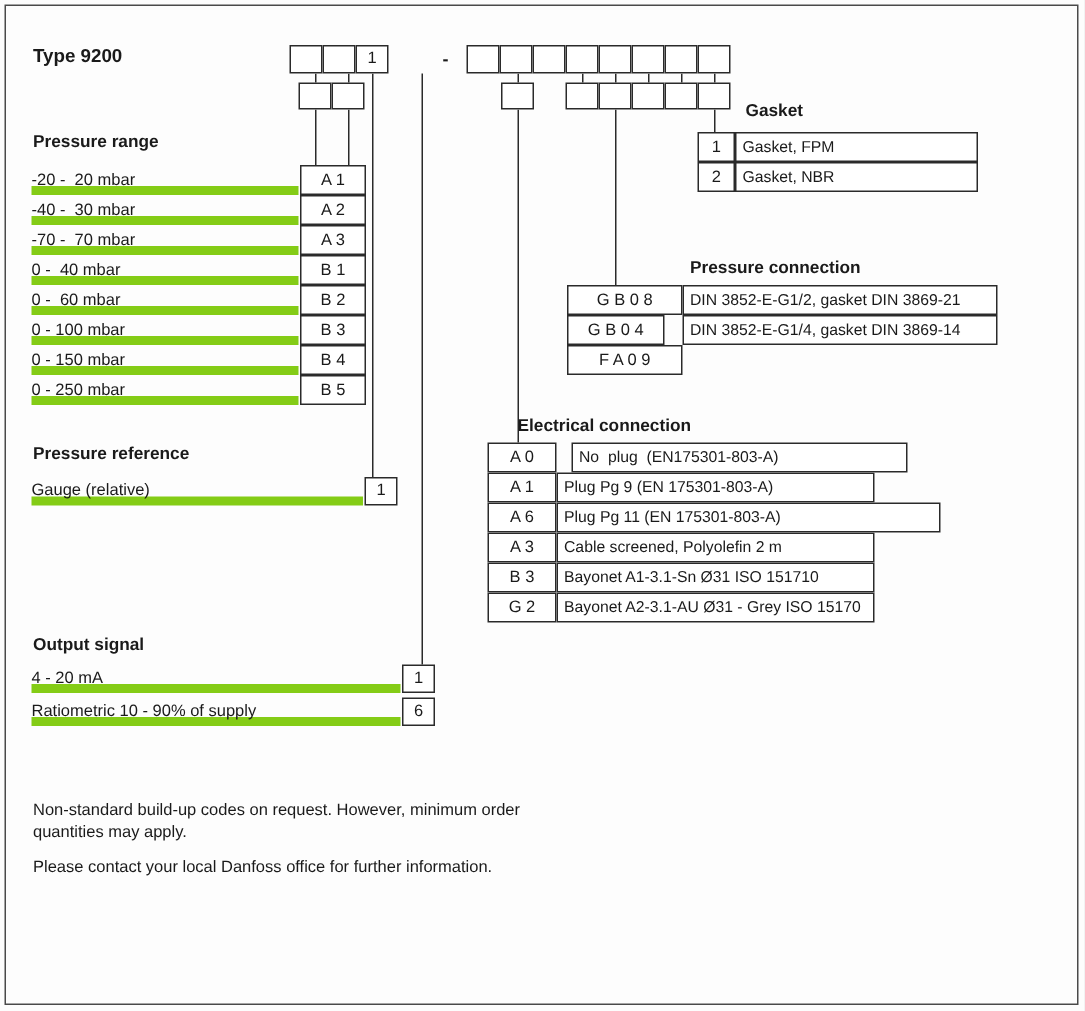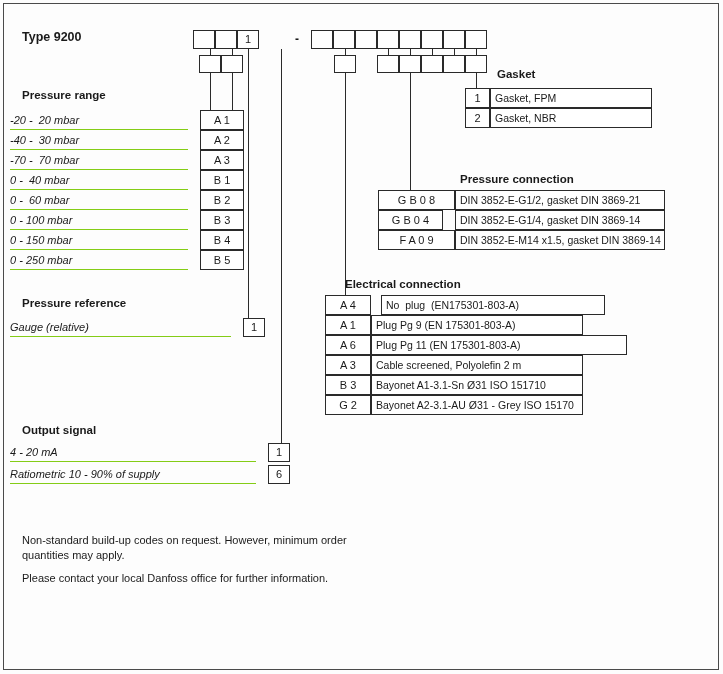--- a/index.html
+++ b/index.html
@@ -9,22 +9,22 @@
   .frame { position:absolute; left:3px; top:3px; width:716px; height:667px; border:1px solid #4a4a4a; }
   svg.lines { position:absolute; left:0; top:0; }
   .title { position:absolute; left:22px; top:30px; font-weight:bold; font-size:12.5px; }
   .hdr { position:absolute; font-weight:bold; font-size:11.5px; white-space:nowrap; }
   .cell { position:absolute; width:22px; height:19px; border:1px solid #2a2a2a; background:#fff;
           text-align:center; line-height:17px; font-size:11px; white-space:pre; }
   .r1 { top:30px; }
   .r2 { top:55px; height:18px; }
   .dash { position:absolute; top:30px; left:288px; width:18px; height:19px; text-align:center;
           line-height:18px; font-size:12px; font-weight:bold; }
-  .rowline { position:absolute; left:10px; border-bottom:1px solid #84cc16; font-size:11px;
-             white-space:pre;font-style:italic; }
+  .rowline { position:absolute; left:21px; border-bottom:6px solid #84cc16; font-size:11px;
+             white-space:pre; }
   .codebox { position:absolute; border:1px solid #2a2a2a; background:#fff; text-align:center;
              font-size:11px; white-space:pre; }
   .desc { position:absolute; border:1px solid #2a2a2a; background:#fff; font-size:10.5px;
           padding:0 4px; white-space:pre; overflow:hidden; }
   .h20 { height:20px; line-height:18px; }
   .h19 { height:19px; line-height:17px; }
   .footer { position:absolute; left:22px; top:533px; width:380px; font-size:11px; line-height:15px; }
   .footer p.p1 { max-width:348px; margin-bottom:8px; }
   .footer p.p2 { white-space:nowrap; }
 </style>
@@ -83,24 +83,23 @@
   <div class="desc h20" style="left:490px;top:88px;width:162px">Gasket, FPM</div>
   <div class="codebox h20" style="left:465px;top:108px;width:25px">2</div>
   <div class="desc h20" style="left:490px;top:108px;width:162px">Gasket, NBR</div>
 
   <div class="hdr" style="left:460px;top:173px">Pressure connection</div>
   <div class="codebox h20" style="left:378px;top:190px;width:77px">G B 0 8</div>
   <div class="desc h20" style="left:455px;top:190px;width:210px">DIN 3852-E-G1/2, gasket DIN 3869-21</div>
   <div class="codebox h20" style="left:378px;top:210px;width:65px">G B 0 4</div>
   <div class="desc h20" style="left:455px;top:210px;width:210px">DIN 3852-E-G1/4, gasket DIN 3869-14</div>
   <div class="codebox h20" style="left:378px;top:230px;width:77px">F A 0 9</div>
-  <div class="desc h20" style="left:455px;top:230px;width:210px">DIN 3852-E-M14 x1.5, gasket DIN 3869-14</div>
 
   <div class="hdr" style="left:345px;top:278px">Electrical connection</div>
-  <div class="codebox h20" style="left:325px;top:295px;width:46px">A 4</div>
+  <div class="codebox h20" style="left:325px;top:295px;width:46px">A 0</div>
   <div class="desc h20" style="left:381px;top:295px;width:224px">No  plug  (EN175301-803-A)</div>
   <div class="codebox h20" style="left:325px;top:315px;width:46px">A 1</div>
   <div class="desc h20" style="left:371px;top:315px;width:212px">Plug Pg 9 (EN 175301-803-A)</div>
   <div class="codebox h20" style="left:325px;top:335px;width:46px">A 6</div>
   <div class="desc h20" style="left:371px;top:335px;width:256px">Plug Pg 11 (EN 175301-803-A)</div>
   <div class="codebox h20" style="left:325px;top:355px;width:46px">A 3</div>
   <div class="desc h20" style="left:371px;top:355px;width:212px">Cable screened, Polyolefin 2 m</div>
   <div class="codebox h20" style="left:325px;top:375px;width:46px">B 3</div>
   <div class="desc h20" style="left:371px;top:375px;width:212px">Bayonet A1-3.1-Sn Ø31 ISO 151710</div>
   <div class="codebox h20" style="left:325px;top:395px;width:46px">G 2</div>

